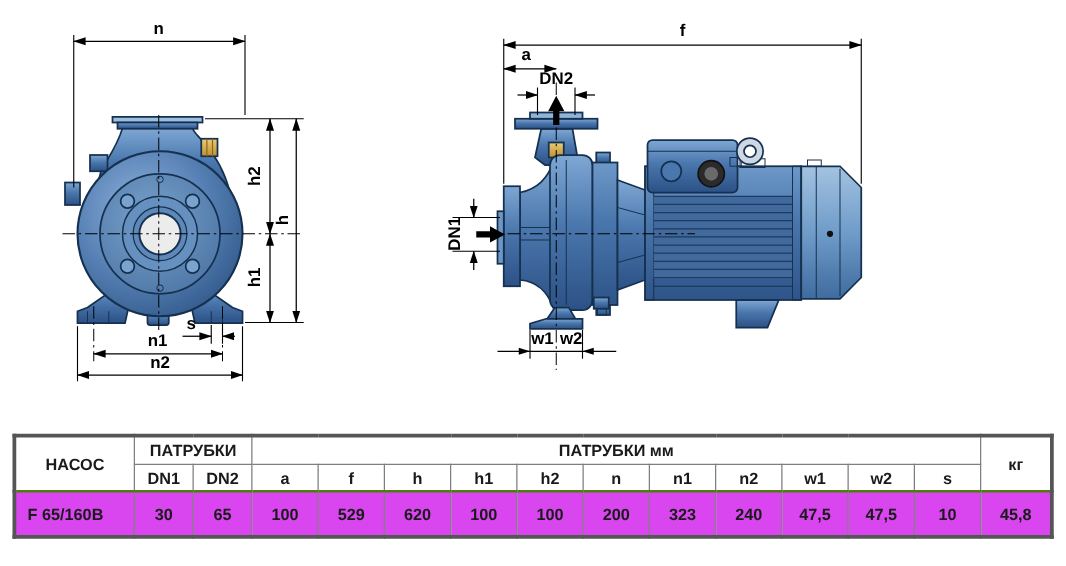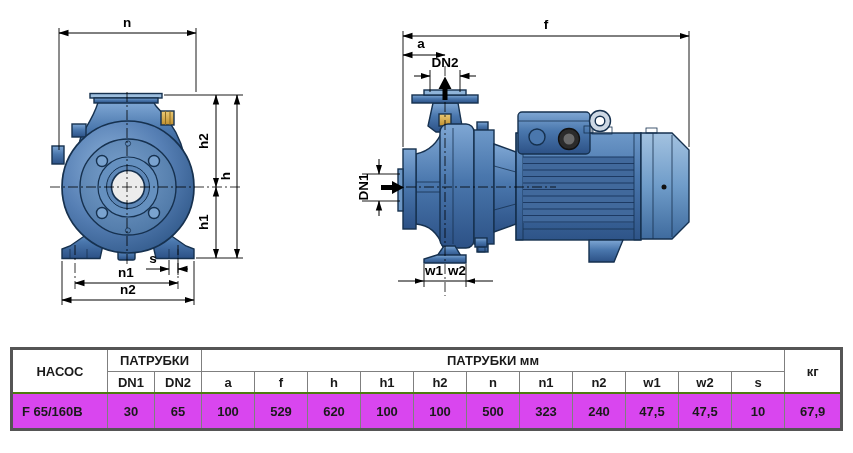--- a/index.html
+++ b/index.html
@@ -287,24 +287,24 @@
   </tr>
   <tr class="data">
     <td class="model">F 65/160B</td>
     <td>30</td>
     <td>65</td>
     <td>100</td>
     <td>529</td>
     <td>620</td>
     <td>100</td>
     <td>100</td>
-    <td>500</td>
+    <td>200</td>
     <td>323</td>
     <td>240</td>
     <td>47,5</td>
     <td>47,5</td>
     <td>10</td>
-    <td>67,9</td>
+    <td>45,8</td>
   </tr>
 </tbody>
     </table>
 
 </div>
 
 </body></html>

